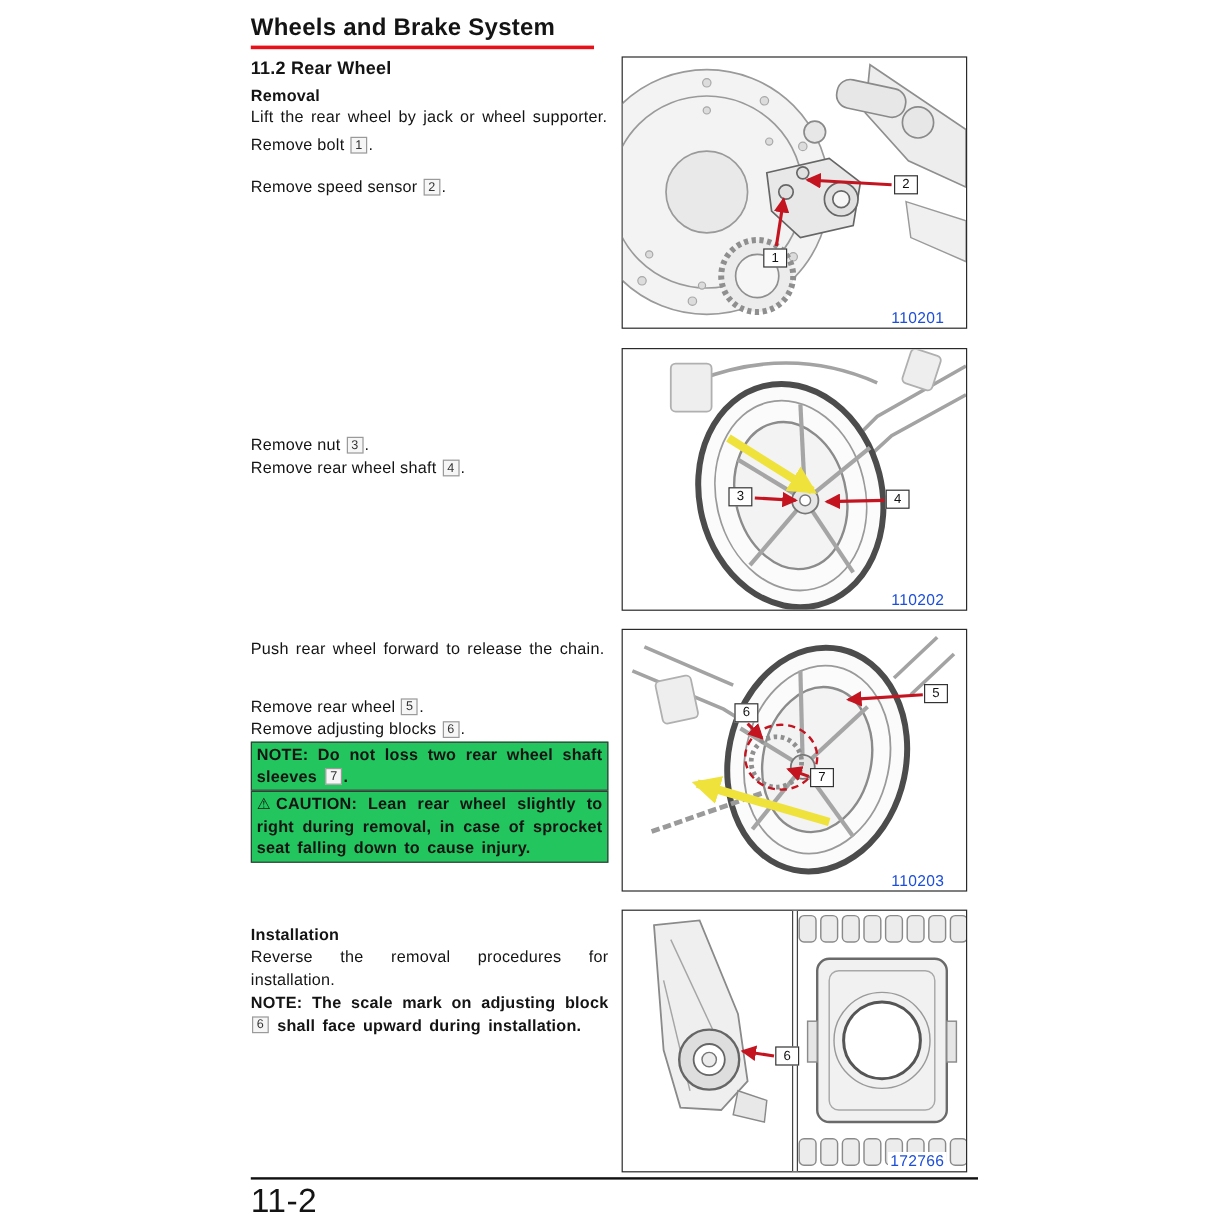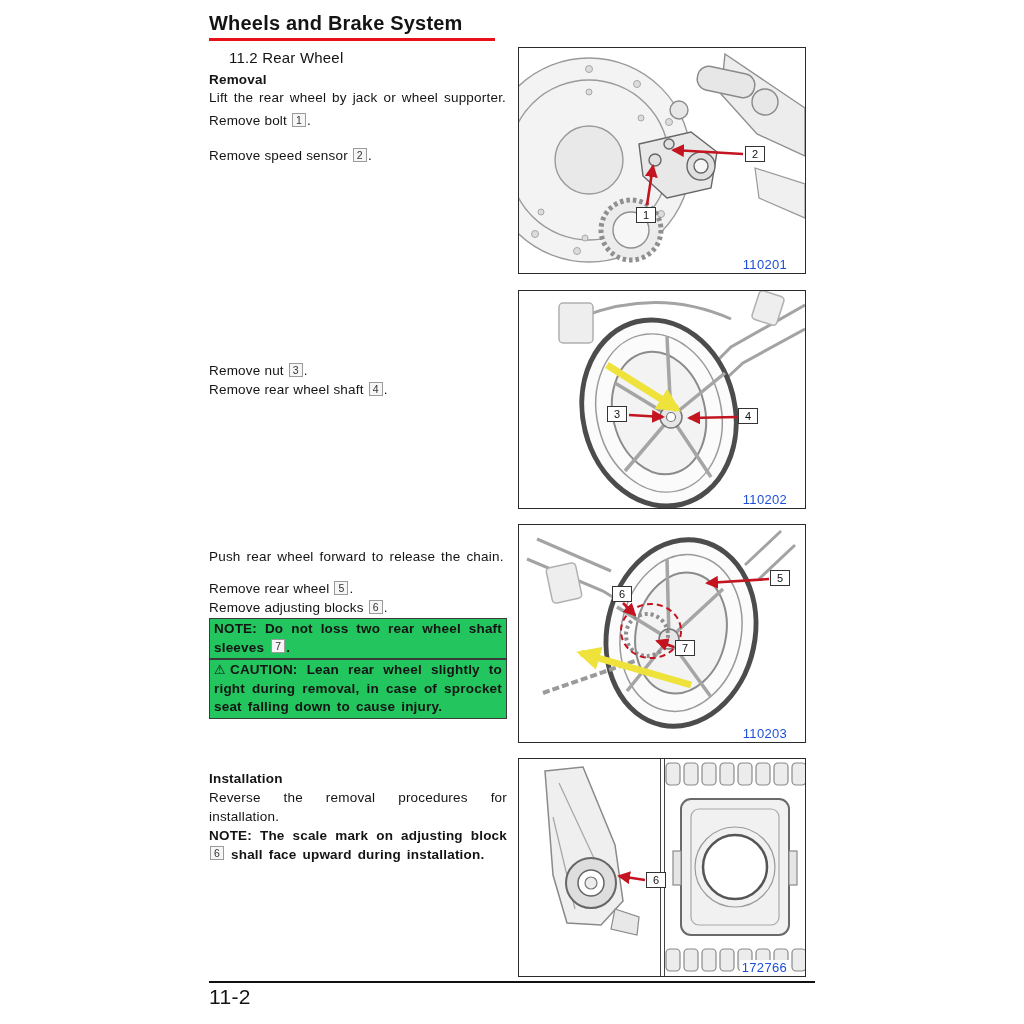--- a/index.html
+++ b/index.html
@@ -17,21 +17,21 @@
     overflow:hidden;
   }
   .abs{position:absolute;}
   
   .header-title{left:209px;top:12px;font-size:20px;font-weight:bold;letter-spacing:.2px;}
   .header-rule{left:209px;top:38px;width:286px;height:3px;background:var(--red);}
   
   .tc{position:absolute;left:209px;width:298px;font-size:13.5px;line-height:18.5px;letter-spacing:.2px;}
   .bold{font-weight:bold;}
   .jst{text-align:justify;word-spacing:2px;}
-  .sect-title{font-size:15px;font-weight:normal;margin-left:20px;}
+  .sect-title{font-size:15px;font-weight:bold;}
   .refbox{
     display:inline-block;border:1px solid #9a9a9a;background:#f6f6f6;color:#333;
     font-size:10.5px;line-height:12px;padding:0 3px;margin:0 1px;vertical-align:1.5px;
   }
   .boxed{border:1px solid #3a3a3a;padding:1px 4px;background:#22c55e;}
   .warn-glyph{font-size:13px;margin-right:1px;}
   
   .figure{position:absolute;left:518px;width:288px;background:#fff;border:1px solid #2a2a2a;}
   .figure svg{display:block;width:100%;height:100%;}
   .fig-label{
@@ -46,21 +46,21 @@
     background:#fff;border-left:1px solid #444;border-right:1px solid #444;}
   .panel{position:absolute;top:0;height:217px;}
   
   .red-arrow{stroke:var(--arrow-red);stroke-width:2.6;fill:none;}
   .red-fill{fill:var(--arrow-red);}
   .red-dash{stroke:var(--arrow-red);stroke-width:2;fill:none;}
   .yellow-arrow{stroke:var(--arrow-yellow);stroke-width:7;fill:none;stroke-linecap:butt;}
   .yellow-fill{fill:var(--arrow-yellow);}
   
   .footer-rule{left:209px;top:981px;width:606px;height:2px;background:#111;}
-  .footer-page{left:209px;top:985px;font-size:21px;letter-spacing:.3px;}
+  .footer-page{left:209px;top:985px;font-size:28px;letter-spacing:.3px;}
 </style>
 </head>
 <body>
 
 <div class="abs header-title">Wheels and Brake System</div>
 <div class="abs header-rule"></div>
 
 <div class="tc sect-title" style="top:49px">11.2 Rear Wheel</div>
 
 <div class="tc bold" style="top:71px">Removal</div>
@@ -68,21 +68,21 @@
 <div class="tc jst" style="top:89px">Lift the rear wheel by jack or wheel supporter.</div>
 
 <div class="tc" style="top:112px"><span>Remove bolt</span> <span class="refbox">1</span><span>.</span></div>
 
 <div class="tc" style="top:147px"><span>Remove speed sensor</span> <span class="refbox">2</span><span>.</span></div>
 
 <div class="tc" style="top:362px"><span>Remove nut</span> <span class="refbox">3</span><span>.</span></div>
 
 <div class="tc" style="top:381px"><span>Remove rear wheel shaft</span> <span class="refbox">4</span><span>.</span></div>
 
-<div class="tc jst" style="top:548px">Push rear wheel forward to release the chain.</div>
+<div class="tc jst" style="top:532px">Push rear wheel forward to release the chain.</div>
 
 <div class="tc" style="top:580px"><span>Remove rear wheel</span> <span class="refbox">5</span><span>.</span></div>
 
 <div class="tc" style="top:599px"><span>Remove adjusting blocks</span> <span class="refbox">6</span><span>.</span></div>
 
 <div class="tc jst bold boxed" style="top:618px"><span>NOTE: Do not loss two rear wheel shaft sleeves</span> <span class="refbox" style="font-weight:normal">7</span><span>.</span></div>
 
 <div class="tc jst bold boxed" style="top:659px"><span class="warn-glyph">⚠</span><span>CAUTION:</span> <span>Lean rear wheel slightly to right during removal, in case of sprocket seat falling down to cause injury.</span></div>
 
 <div class="tc bold" style="top:770px">Installation</div>

